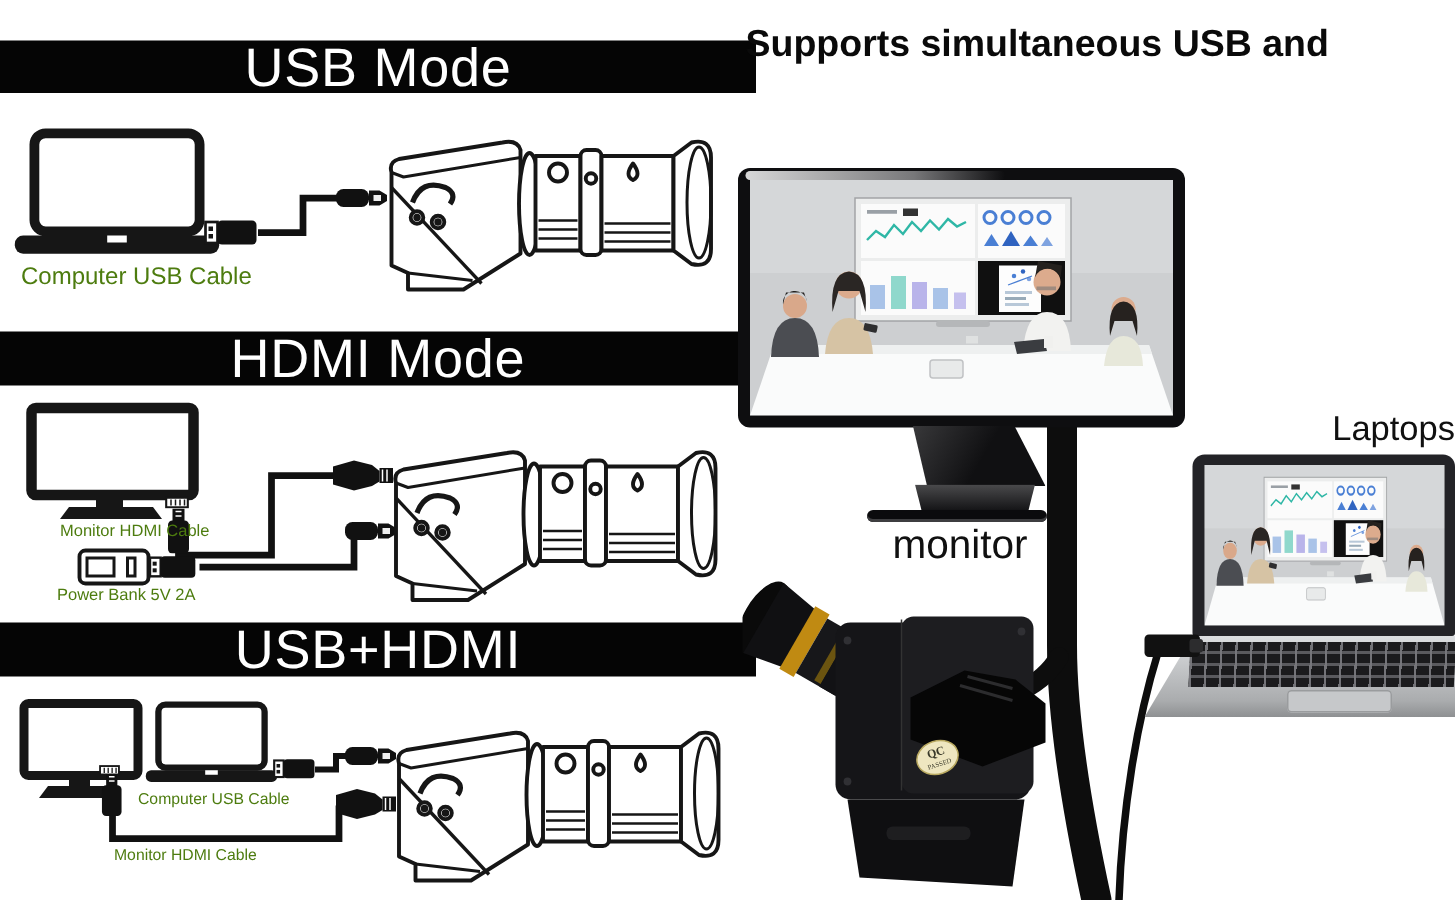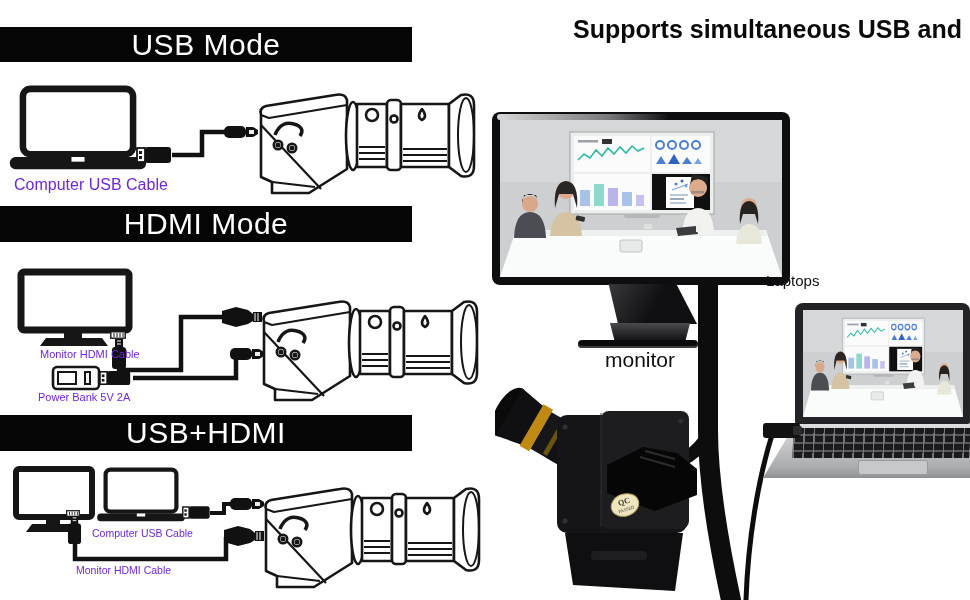--- a/index.html
+++ b/index.html
@@ -1,23 +1,23 @@
 <!DOCTYPE html>
 <html><head>
 <meta charset="utf-8">
 <style>
   html,body{margin:0;padding:0;background:#fff;}
   #stage{position:relative;width:970px;height:600px;background:#fff;overflow:hidden;
          font-family:"Liberation Sans",sans-serif;color:#151515;}
   .abs{position:absolute;}
-  .banner{position:absolute;left:0;width:412px;height:36px;background:#050505;color:#fff;
-          display:flex;align-items:center;justify-content:center;font-size:30px;letter-spacing:.5px;text-align:center;}
-  .lbl{position:absolute;color:#6d28d9;white-space:nowrap;}
+  .banner{position:absolute;left:0;width:504px;height:36px;background:#050505;color:#fff;
+          display:flex;align-items:center;justify-content:center;font-size:36px;letter-spacing:.5px;text-align:center;}
+  .lbl{position:absolute;color:#4d7c0f;white-space:nowrap;}
   .caption{position:absolute;color:#101010;white-space:nowrap;z-index:4;}
-  #title{position:absolute;left:497px;top:12px;width:465px;text-align:right;
+  #title{position:absolute;left:497px;top:12px;width:465px;text-align:left;
          font-weight:bold;font-size:25px;line-height:34px;color:#0a0a0a;z-index:4;}
   
   #monitorPhoto{position:absolute;left:492px;top:112px;width:298px;height:238px;z-index:2;}
   #mpBezel{position:absolute;left:0;top:0;width:298px;height:173px;background:#0e0e10;border-radius:8px;}
   #mpGlare{position:absolute;left:5px;top:2px;width:58%;height:6px;border-radius:4px;opacity:.85;
            background:linear-gradient(90deg,#fbfbfb,#8a8a8c 65%,rgba(0,0,0,0));}
   #mpScreen{position:absolute;left:8px;top:8px;width:282px;height:157px;background:#cdcfd1;overflow:hidden;}
   #mpNeck{position:absolute;left:111px;top:172px;width:94px;height:40px;
           background:linear-gradient(120deg,#3c3c3e,#101012 55%);
           clip-path:polygon(6% 0,78% 0,100% 100%,16% 100%);}
@@ -190,21 +190,21 @@
 
   <svg class="abs" style="left:0;top:63px" width="490" height="155" viewBox="0 0 490 155">
     <use href="#laptop-line" x="8" y="22" width="140" height="88"></use>
     <path d="M172,92 H202 V69 H226" fill="none" stroke="#111" stroke-width="4.5"></path>
     <use href="#usbA" x="136" y="83" width="38" height="18"></use>
     <use href="#miniplug" x="224" y="61" width="34" height="16"></use>
     <use href="#cam-line" x="245" y="20" width="232" height="115"></use>
   </svg>
   <div class="lbl" style="left:14px;top:176px;font-size:16px">Computer USB Cable</div>
 
-  <div class="banner" style="top:206px">
+  <div class="banner" style="top:221px">
     <span>HDMI Mode</span>
   </div>
 
   <svg class="abs" style="left:0;top:262px" width="490" height="153" viewBox="0 0 490 153">
     <g>
       <rect x="21" y="10" width="108" height="58" rx="3" fill="#fff" stroke="#161616" stroke-width="7"></rect>
       <rect x="64" y="68" width="18" height="8" fill="#161616"></rect>
       <path d="M46,76 L102,76 L108,84 L40,84 Z" fill="#161616"></path>
     </g>
     <path d="M119,102 V108 H181 V55 H226" fill="none" stroke="#111" stroke-width="4.5"></path>
@@ -263,23 +263,23 @@
       <div id="mpScreen">
         <svg width="282" height="157" viewBox="0 0 282 157">
           <use href="#scene"></use>
         </svg>
       </div>
     </div>
     <div id="mpNeck"></div>
     <div id="mpBlock"></div>
     <div id="mpBase"></div>
   </div>
-  <div class="caption" style="left:560px;top:348px;width:160px;text-align:center;font-size:21px">monitor</div>
-
-  <div class="caption" style="left:766px;top:272px;width:170px;text-align:left;font-size:15px">Laptops</div>
+  <div class="caption" style="left:560px;top:348px;width:160px;text-align:center;font-size:27px">monitor</div>
+
+  <div class="caption" style="left:800px;top:272px;width:170px;text-align:right;font-size:23px">Laptops</div>
 
   <div id="laptopPhoto">
     <div id="lpDeck"></div>
     <div id="lpKeys"></div>
     <div id="lpPad"></div>
     <div id="lpBezel">
       <div id="lpScreen">
         <svg width="160" height="107" viewBox="0 0 282 157" preserveAspectRatio="none">
           <use href="#scene"></use>
         </svg>

